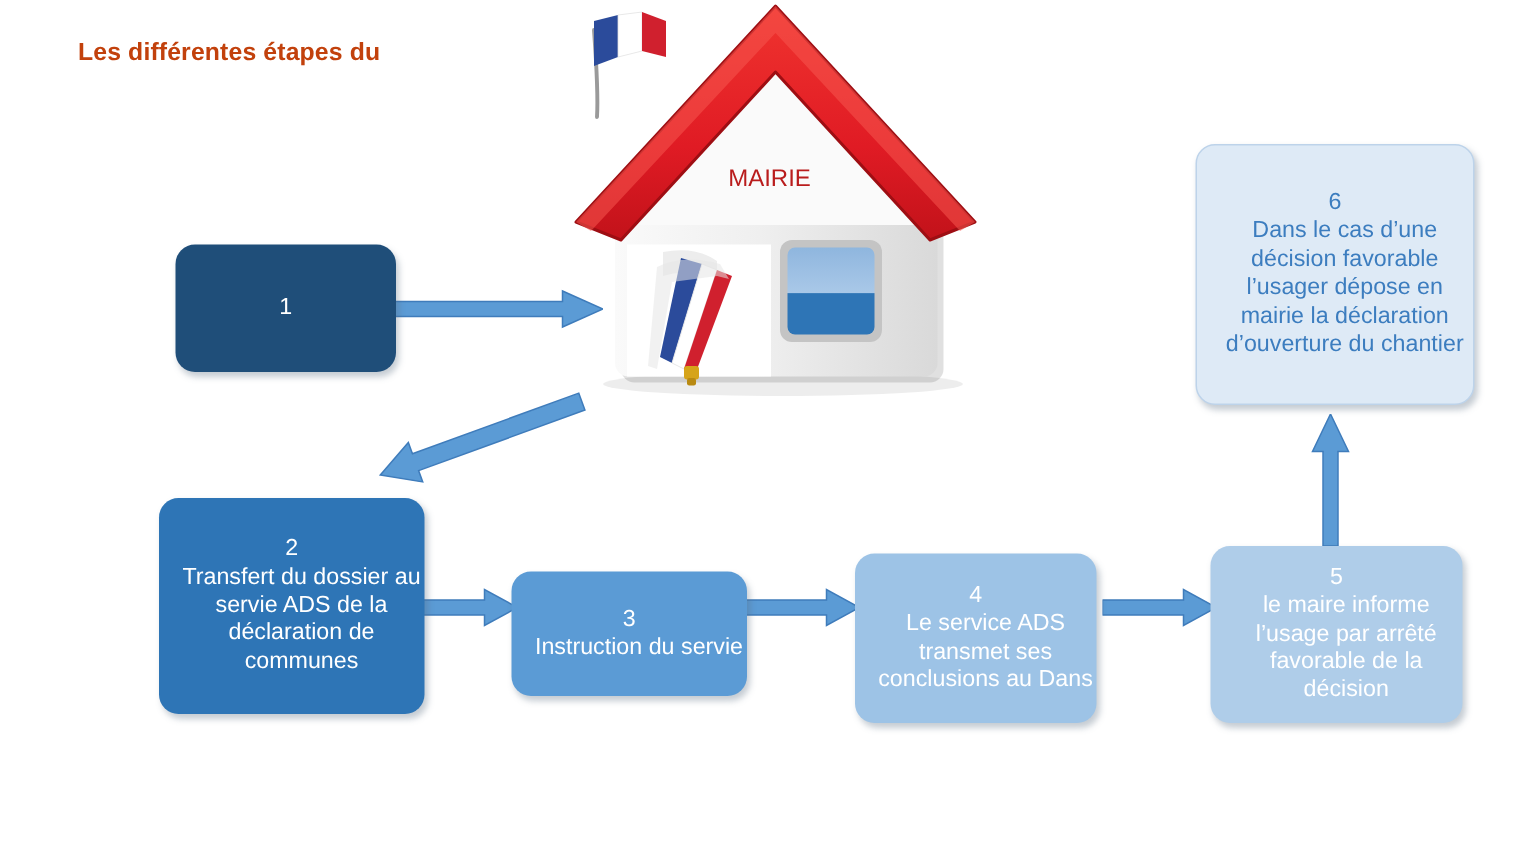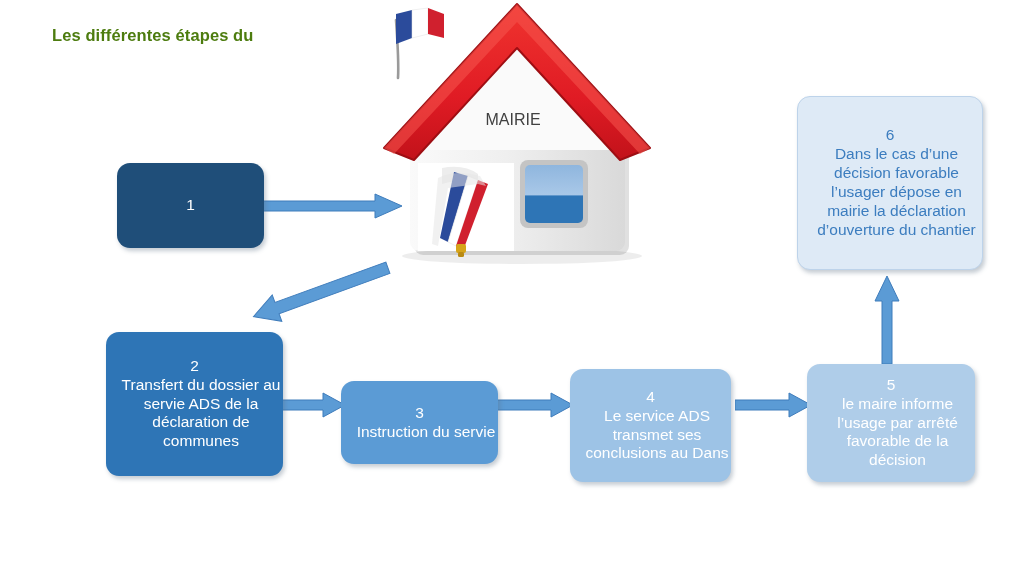--- a/index.html
+++ b/index.html
@@ -18,21 +18,21 @@
 
   
   #title {
     position: absolute;
     left: 52px;
     top: 24px;
     width: 300px;
     font-size: 16.5px;
     font-weight: bold;
     line-height: 1.38;
-    color: #4d7c0f;
+    color: #c2410c;
     letter-spacing: 0.1px;
   }
 
   
   .box {
     position: absolute;
     box-sizing: border-box;
     display: flex;
     flex-direction: column;
     align-items: center;
@@ -117,21 +117,21 @@
     top: 0px;
     width: 282px;
     height: 268px;
   }
   #mairie-label {
     position: absolute;
     left: 0; right: 0;
     top: 111px;
     text-align: center;
     font-size: 16px;
-    color: #404040;
+    color: #b91c1c;
     font-family: "Liberation Sans", sans-serif;
     z-index: 7;
     pointer-events: none;
   }
 </style>
 </head>
 <body>
 
 <div id="title">
   <span>Les différentes étapes du</span><br>

